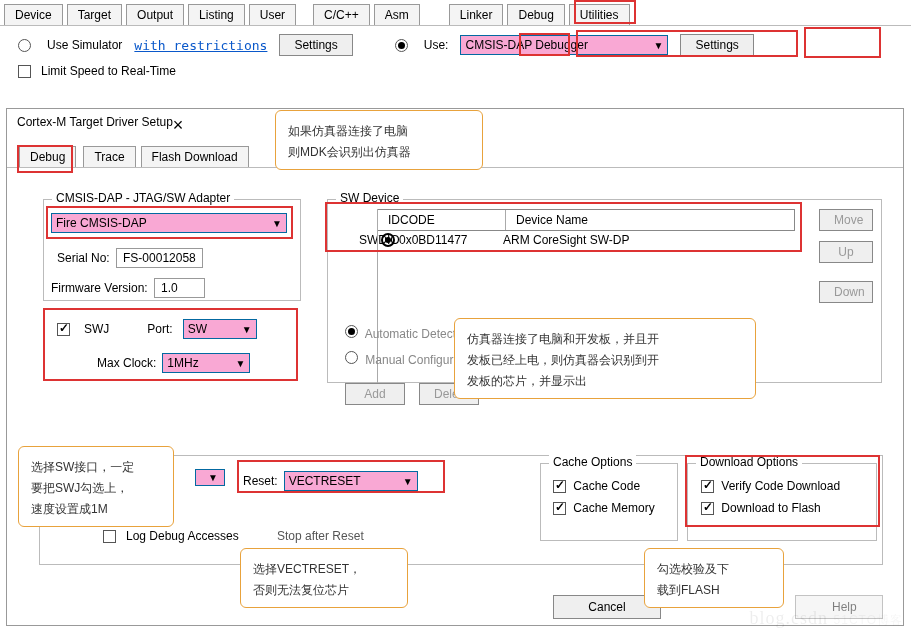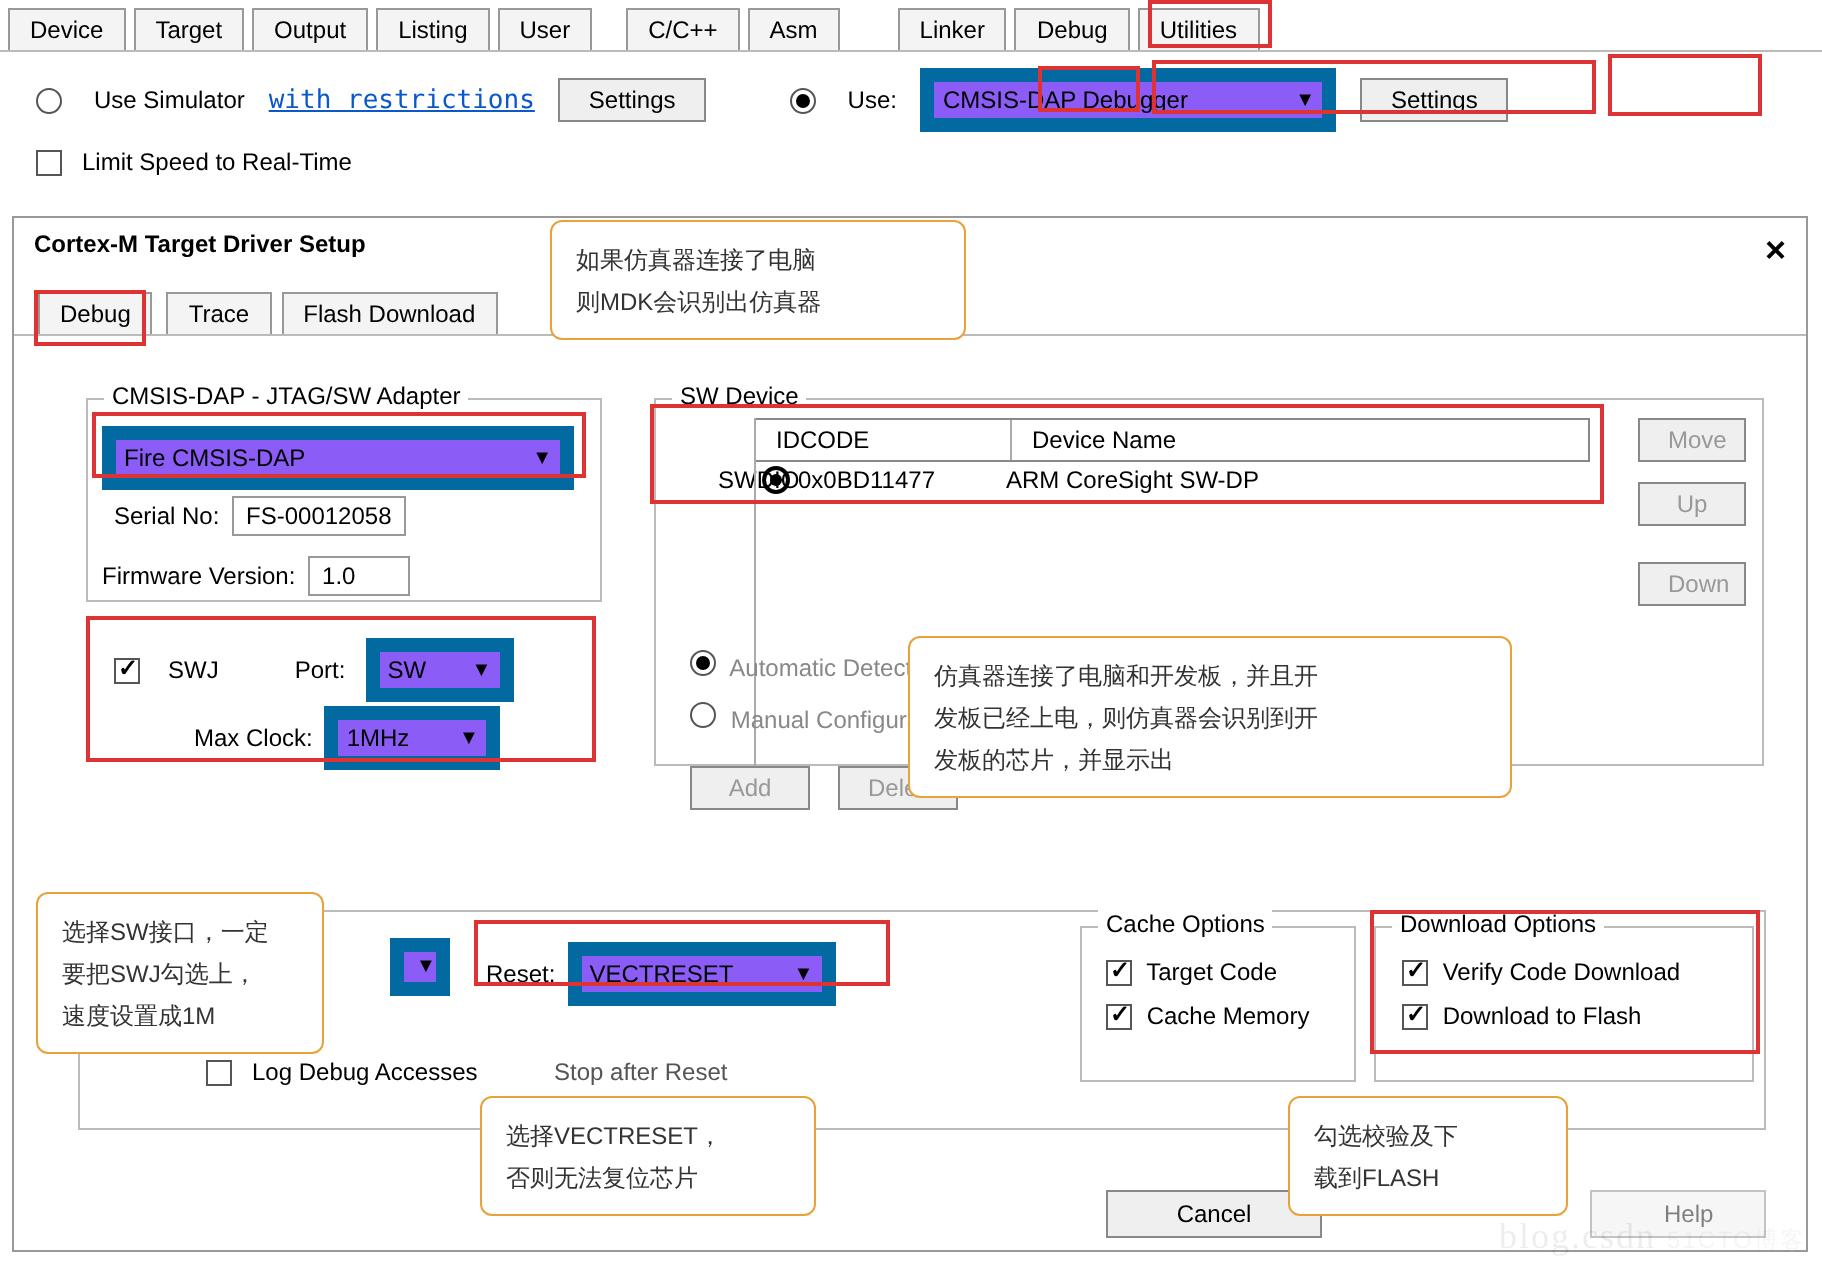--- a/index.html
+++ b/index.html
@@ -3,32 +3,32 @@
 <meta charset="utf-8">
 <style>
   * { box-sizing: border-box; font-family: Tahoma, "Microsoft YaHei", sans-serif; font-size: 12px; }
   body { margin: 0; background: #fff; width: 911px; height: 633px; position: relative; overflow: hidden; }
   .tabstrip { display: flex; padding: 4px 4px 0 4px; border-bottom: 1px solid #bbb; gap: 0; }
   .tabstrip .tab { padding: 3px 10px; border: 1px solid #999; border-bottom: none; background: #f4f4f4; margin-right: -1px; cursor: default; }
   .row1 { display: flex; align-items: center; gap: 12px; padding: 8px 10px 6px 18px; }
   .row2 { padding: 2px 10px 8px 18px; display: flex; align-items: center; gap: 6px; }
   .btn { border: 1px solid #888; background: #efefef; padding: 3px 14px; display: inline-block; }
   .btn.big { padding: 4px 18px; }
-  .select { border: 7px solid #0369a1; background: #8b5cf6; padding: 2px 4px; display: inline-flex; align-items: center; justify-content: space-between; }
+  .select { border: 1px solid #0369a1; background: #f9a8d4; padding: 2px 4px; display: inline-flex; align-items: center; justify-content: space-between; }
   .select .tri { margin-left: 6px; font-size: 10px; }
   .radio-o { display:inline-block; width:13px; height:13px; border:1px solid #555; border-radius:50%; margin-right:4px; position:relative; }
   .radio-o.sel::after { content:""; position:absolute; width:7px; height:7px; background:#000; border-radius:50%; top:2px; left:2px; }
   .chk { display:inline-block; width:13px; height:13px; border:1px solid #555; background:#fff; margin-right:4px; position:relative; vertical-align:middle;}
   .chk.sel::after { content:"✓"; position:absolute; top:-3px; left:1px; font-size:12px; font-weight:bold; }
   .link { color:#0a58ca; text-decoration: underline; font-family: monospace; font-size:13px; }
   .redbox { border:2px solid #d33; position:absolute; }
   .grp { border:1px solid #bbb; position:absolute; }
   .grp > .title { position:absolute; top:-9px; left:8px; background:#fff; padding:0 4px; }
   .dialog { position:absolute; top:108px; left:6px; width:898px; height:518px; border:1px solid #999; background:#fff; }
-  .dlg-title { display:flex; justify-content:space-between; padding:6px 10px; font-size:14px;font-weight:bold; }
+  .dlg-title { display:flex; justify-content:flex-start; padding:6px 10px; font-size:14px; }
   .lbl { white-space: nowrap; }
   .callout { position:absolute; border:1px solid #e8a23c; background:#fff; border-radius:6px; padding:8px 12px; font-size:15px; line-height:1.4; color:#333; box-shadow:0 0 0 0; }
   .callout::after { content:""; position:absolute; }
   .wm { position:absolute; right:8px; bottom:4px; font-size:18px; color:rgba(0,0,0,0.07); letter-spacing:1px; font-family: serif;}
 </style>
 </head>
 <body>
 
 <div class="tabstrip">
   <div class="tab">Device</div>
@@ -183,21 +183,21 @@
   </div>
   <div style="position:absolute; left:270px; top:420px; color:#555;">
     <span class="lbl">Stop after Reset</span>
   </div>
 
   <div class="grp" style="left:533px; top:354px; width:138px; height:78px;">
     <span class="title">Cache Options</span>
   </div>
   <div style="position:absolute; left:546px; top:370px;">
     <span class="chk sel"></span>
-    <span class="lbl">Target Code</span>
+    <span class="lbl">Cache Code</span>
   </div>
   <div style="position:absolute; left:546px; top:392px;">
     <span class="chk sel"></span>
     <span class="lbl">Cache Memory</span>
   </div>
 
   <div class="grp" style="left:680px; top:354px; width:190px; height:78px;">
     <span class="title">Download Options</span>
   </div>
   <div style="position:absolute; left:694px; top:370px;">
@@ -212,21 +212,21 @@
 
   <span class="btn big" style="position:absolute; left:546px; top:486px; width:108px; text-align:center;">Cancel</span>
   <span class="btn big" style="position:absolute; left:788px; top:486px; width:88px; text-align:left; opacity:.5;padding-left:36px;">Help</span>
 </div>
 
 <div class="callout" style="left:275px; top:110px; width:208px;"><span style="white-space:pre-line;">如果仿真器连接了电脑
 则MDK会识别出仿真器</span></div>
 <div class="callout" style="left:454px; top:318px; width:302px;"><span style="white-space:pre-line;">仿真器连接了电脑和开发板，并且开
 发板已经上电，则仿真器会识别到开
 发板的芯片，并显示出</span></div>
-<div class="callout" style="left:18px; top:446px; width:144px;"><span style="white-space:pre-line;">选择SW接口，一定
+<div class="callout" style="left:18px; top:446px; width:156px;"><span style="white-space:pre-line;">选择SW接口，一定
 要把SWJ勾选上，
 速度设置成1M</span></div>
 <div class="callout" style="left:240px; top:548px; width:168px;"><span style="white-space:pre-line;">选择VECTRESET，
 否则无法复位芯片</span></div>
 <div class="callout" style="left:644px; top:548px; width:140px;"><span style="white-space:pre-line;">勾选校验及下
 载到FLASH</span></div>
 
 <div class="wm">blog.csdn <span style="opacity:.6;">51CTO博客</span></div>
 
 </body></html>

